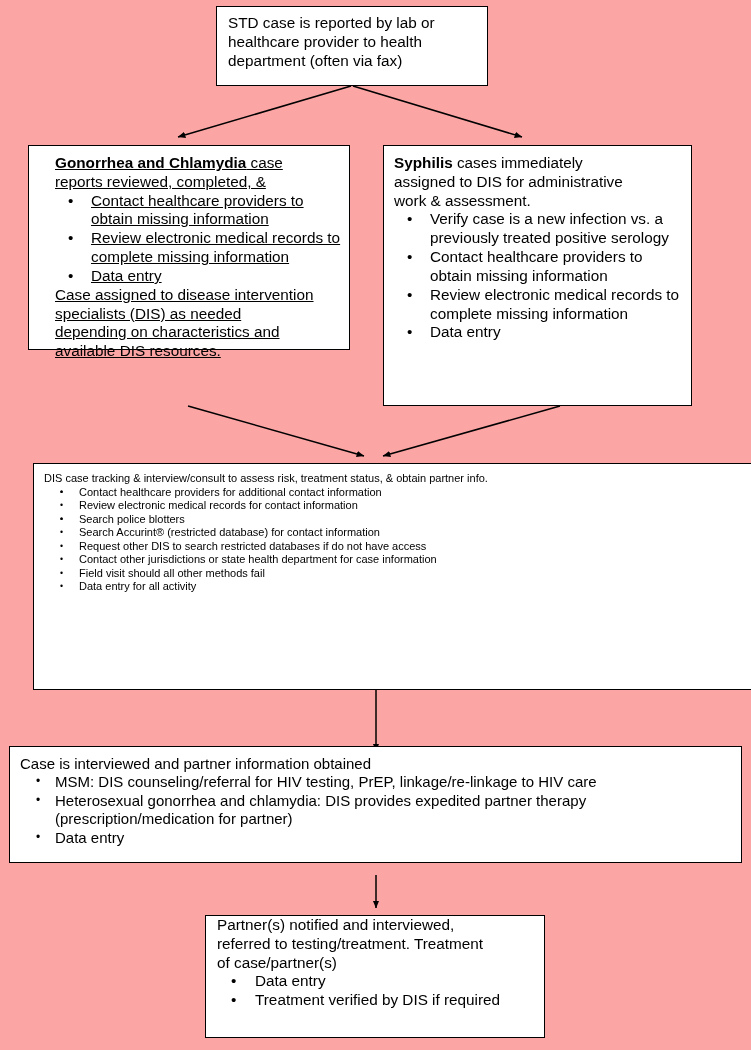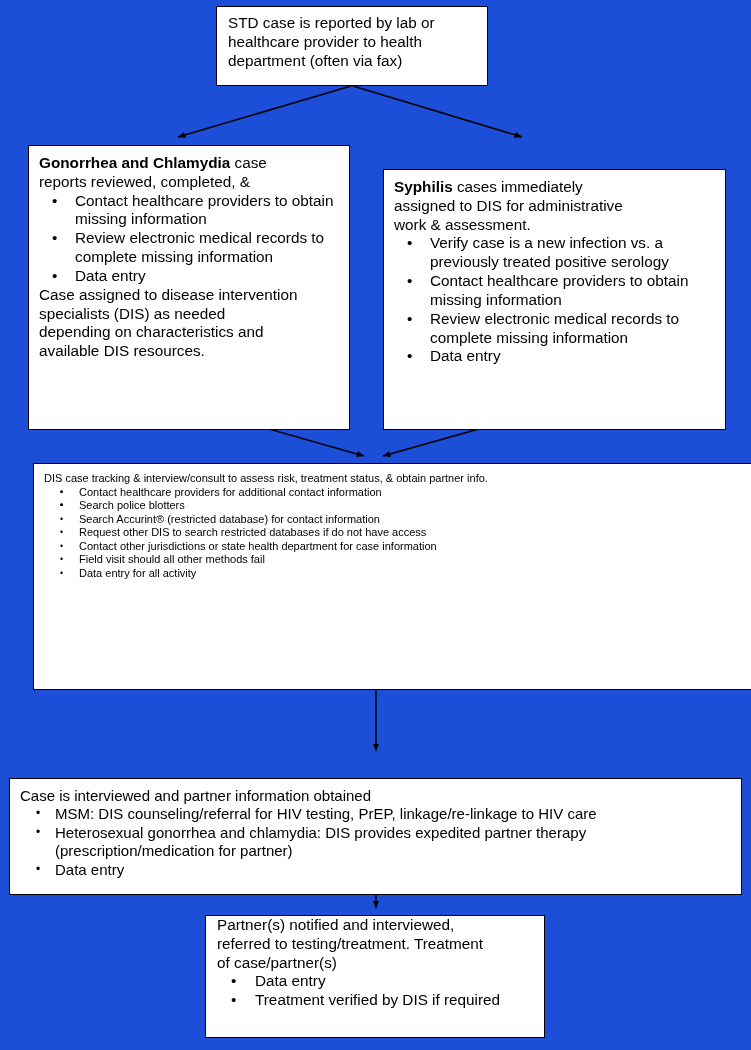--- a/index.html
+++ b/index.html
@@ -8,21 +8,21 @@
     background: #ffffff;
   }
   body {
     font-family: "Liberation Sans", sans-serif;
     color: #000000;
   }
   #canvas {
     position: relative;
     width: 751px;
     height: 1050px;
-    background: #1d4ed8;
+    background: #fca5a5;
     overflow: hidden;
   }
   svg.connectors {
     position: absolute;
     left: 0;
     top: 0;
     width: 751px;
     height: 1050px;
     pointer-events: none;
   }
@@ -58,44 +58,44 @@
   }
   .bold { font-weight: bold; }
 
   
   #node-report {
     left: 216px; top: 6px; width: 272px; height: 80px;
     font-size: 15.3px;
     padding: 7px 6px 4px 11px;
   }
   #node-gc {
-    left: 28px; top: 145px; width: 322px; height: 285px;
+    left: 28px; top: 145px; width: 322px; height: 205px;
     font-size: 15.3px;
-    padding: 8px 4px 4px 10px;
+    padding: 8px 4px 4px 26px;
+    text-decoration: underline;
   }
   #node-gc li { padding-left: 36px; }
   #node-gc li .bullet { left: 13px; }
   #node-syphilis {
-    left: 383px; top: 145px; width: 343px; height: 261px;
+    left: 383px; top: 145px; width: 309px; height: 261px;
     font-size: 15.3px;
     padding: 8px 4px 4px 10px;
-    margin-top: 24px;
   }
   #node-syphilis li { padding-left: 36px; }
   #node-syphilis li .bullet { left: 13px; }
   #node-dis {
     left: 9px; top: 463px; width: 733px; height: 227px;
     font-size: 11px;
     padding: 8px 6px 4px 10px;
     margin-left: 24px;
   }
   #node-dis li { padding-left: 35px; }
   #node-dis li .bullet { left: 16px; font-size: 0.8em; top: 1px; }
   #node-interview {
-    left: 9px; top: 778px; width: 733px; height: 117px;
+    left: 9px; top: 746px; width: 733px; height: 117px;
     font-size: 15.0px;
     padding: 8px 22px 4px 10px;
   }
   #node-interview li { padding-left: 35px; }
   #node-interview li .bullet { left: 16px; font-size: 0.8em; top: 1px; }
   #node-partner {
     left: 205px; top: 915px; width: 340px; height: 123px;
     font-size: 15.3px;
     padding: 0 4px 4px 11px;
   }
@@ -157,21 +157,21 @@
       <li><span class="bullet">•</span><span>Review electronic medical records to complete missing information</span></li>
       <li><span class="bullet">•</span><span>Data entry</span></li>
     </ul>
   </div>
 
   <div class="node" id="node-dis">
     <p>DIS case tracking &amp; interview/consult to assess risk, treatment status, &amp; obtain partner info.</p>
     <ul>
       <li><span class="bullet">•</span></li>
       <li><span class="bullet">•</span><span>Contact healthcare providers for additional contact information</span></li>
-      <li><span class="bullet">•</span></li>
+      <li><span class="bullet">•</span><span>Review electronic medical records for contact information</span></li>
       <li><span class="bullet">•</span></li>
       <li><span class="bullet">•</span><span>Search police blotters</span></li>
       <li><span class="bullet">•</span><span>Search Accurint® (restricted database) for contact information</span></li>
       <li><span class="bullet">•</span><span>Request other DIS to search restricted databases if do not have access</span></li>
       <li><span class="bullet">•</span><span>Contact other jurisdictions or state health department for case information</span></li>
       <li><span class="bullet">•</span><span>Field visit should all other methods fail</span></li>
       <li><span class="bullet">•</span><span>Data entry for all activity</span></li>
     </ul>
   </div>
 

